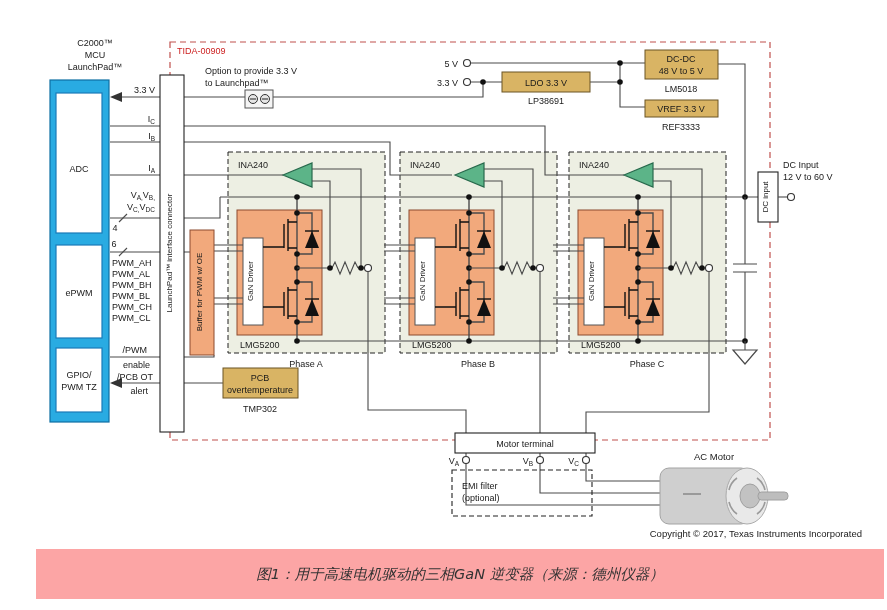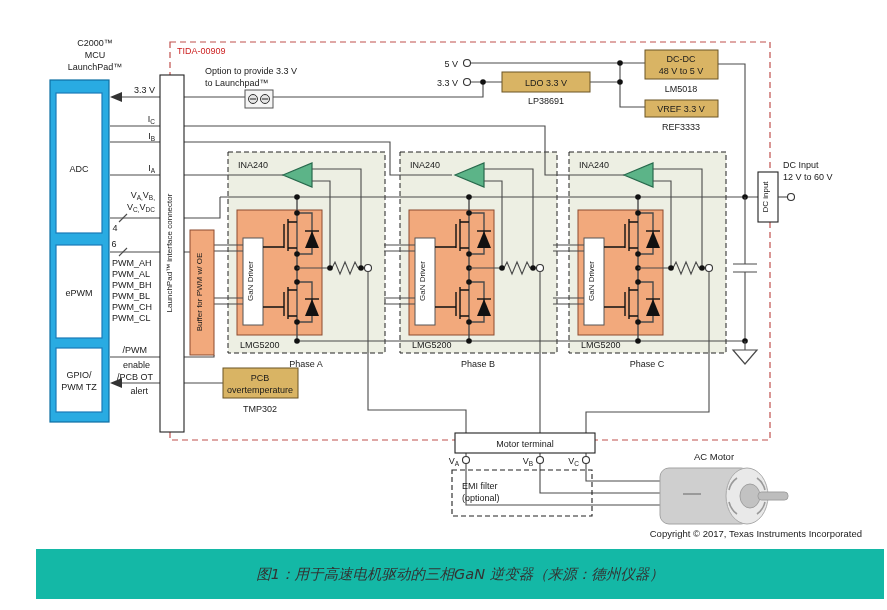--- a/index.html
+++ b/index.html
@@ -14,21 +14,21 @@
   .dot{fill:#111;stroke:none;}
   .term{fill:#fff;stroke:#333;stroke-width:1.1;}
   .boxblk{fill:#fff;stroke:#222;stroke-width:1.1;}
   .gold{fill:#D9B464;stroke:#6b5524;stroke-width:1;}
   .orange{fill:#F2A97C;stroke:#8C4A2F;stroke-width:1;}
   .phasebox{fill:#EDEFE3;stroke:#222;stroke-width:1;stroke-dasharray:5 3;}
   .reddash{fill:none;stroke:#C0504D;stroke-width:1.2;stroke-dasharray:6 4;}
   .blkdash{fill:none;stroke:#222;stroke-width:1.1;stroke-dasharray:5 3;}
   .fet{stroke:#111;stroke-width:1.4;fill:none;}
   .caption-bar{position:absolute;left:36px;top:549px;width:848px;height:50px;
-    background:#14b8a6;display:flex;align-items:center;justify-content:center;text-align:center;}
+    background:#fca5a5;display:flex;align-items:center;justify-content:center;text-align:center;}
   .caption-text{font-style:italic;font-size:14.5px;color:#333;
     font-family:"DejaVu Sans","Liberation Sans",sans-serif;}
 </style>
 </head>
 <body>
 
 <div class="stage">
 <svg width="887" height="546" viewBox="0 0 887 546">
 
   <rect x="170" y="42" width="600" height="398" class="reddash"></rect>

